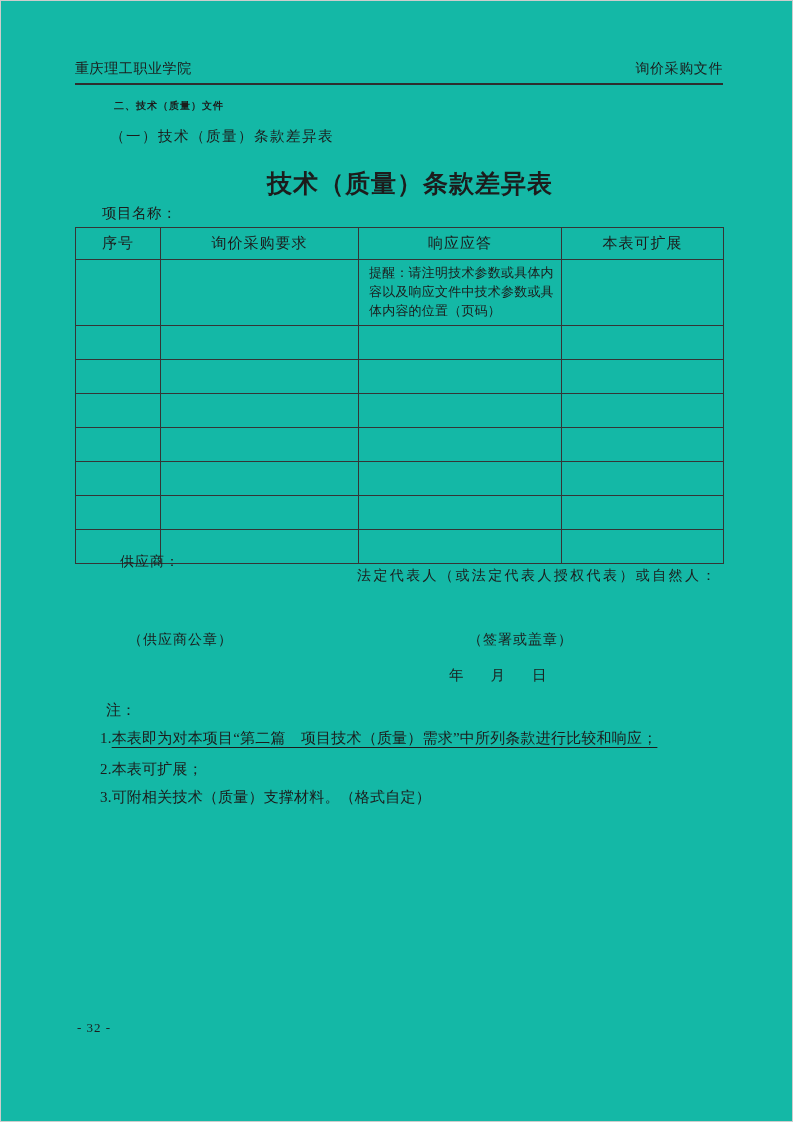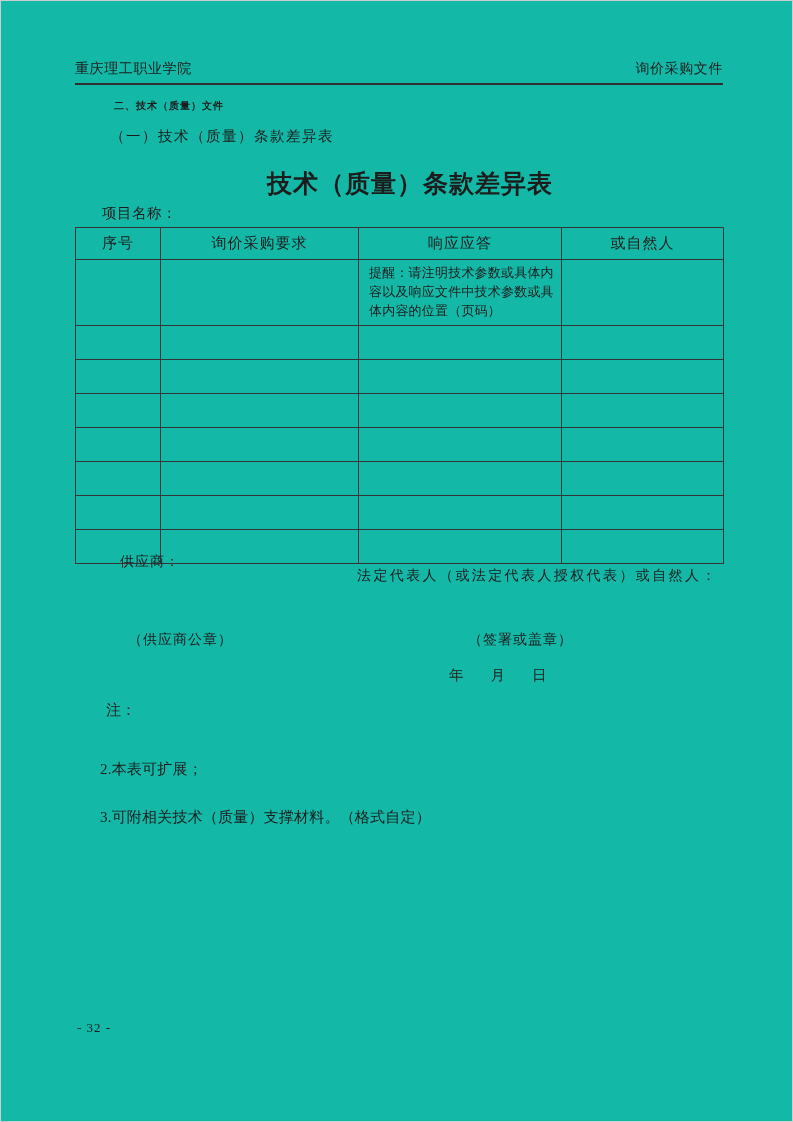--- a/index.html
+++ b/index.html
@@ -75,21 +75,21 @@
   .sig-legal      { position: absolute; left: 357px; top: 567px; font-size: 14px; letter-spacing: 2.4px; }
   .sig-seal       { position: absolute; left: 128px; top: 631px; font-size: 14px; letter-spacing: 1px; }
   .sig-signseal   { position: absolute; left: 468px; top: 631px; font-size: 14px; letter-spacing: 1px; }
   .sig-date       { position: absolute; left: 449px; top: 666px; font-size: 14.5px; display: flex; gap: 27px; }
 
   
   .notes-label { position: absolute; left: 106px; top: 701px; font-size: 15px; }
   .note { position: absolute; left: 73px; width: 652px; font-size: 15px; line-height: 28px; text-indent: 27px; letter-spacing: 0.2px; }
   .note-1 { top: 724px; }
   .note-2 { top: 755px; }
-  .note-3 { top: 783px; margin-top: 20px; }
+  .note-3 { top: 783px; }
   .note-4 { top: 811px; }
   .u { text-decoration: underline; text-underline-offset: 4px; text-decoration-thickness: 1px; }
 
   .page-number { position: absolute; left: 77px; top: 1020px; font-size: 13px; letter-spacing: 1px; }
 </style>
 </head>
 <body>
 
 <div class="page">
 
@@ -108,21 +108,21 @@
       <col style="width:85px">
         <col style="width:198px">
         <col style="width:203px">
         <col style="width:162px">
     </colgroup>
     <thead>
       <tr>
         <th>序号</th>
         <th>询价采购要求</th>
         <th>响应应答</th>
-        <th>或自然人</th>
+        <th>本表可扩展</th>
       </tr>
     </thead>
     <tbody>
       <tr class="reminder-row">
         <td></td>
         <td></td>
         <td class="reminder-cell">提醒：请注明技术参数或具体内容以及响应文件中技术参数或具体内容的位置（页码）</td>
         <td></td>
       </tr>
     <tr class="empty-row">
@@ -174,18 +174,19 @@
   <div class="sig-legal">法定代表人（或法定代表人授权代表）或自然人：</div>
   <div class="sig-seal">（供应商公章）</div>
   <div class="sig-signseal">（签署或盖章）</div>
   <div class="sig-date">
     <span>年</span>
     <span>月</span>
     <span>日</span>
   </div>
 
   <div class="notes-label">注：</div>
+  <div class="note note-1"><span>1.</span><span class="u">本表即为对本项目“第二篇　项目技术（质量）需求”中所列条款进行比较和响应；</span></div>
   <div class="note note-2">2.本表可扩展；</div>
   <div class="note note-3">3.可附相关技术（质量）支撑材料。（格式自定）</div>
 
   <div class="page-number">- 32 -</div>
 
 </div>
 
 </body></html>

